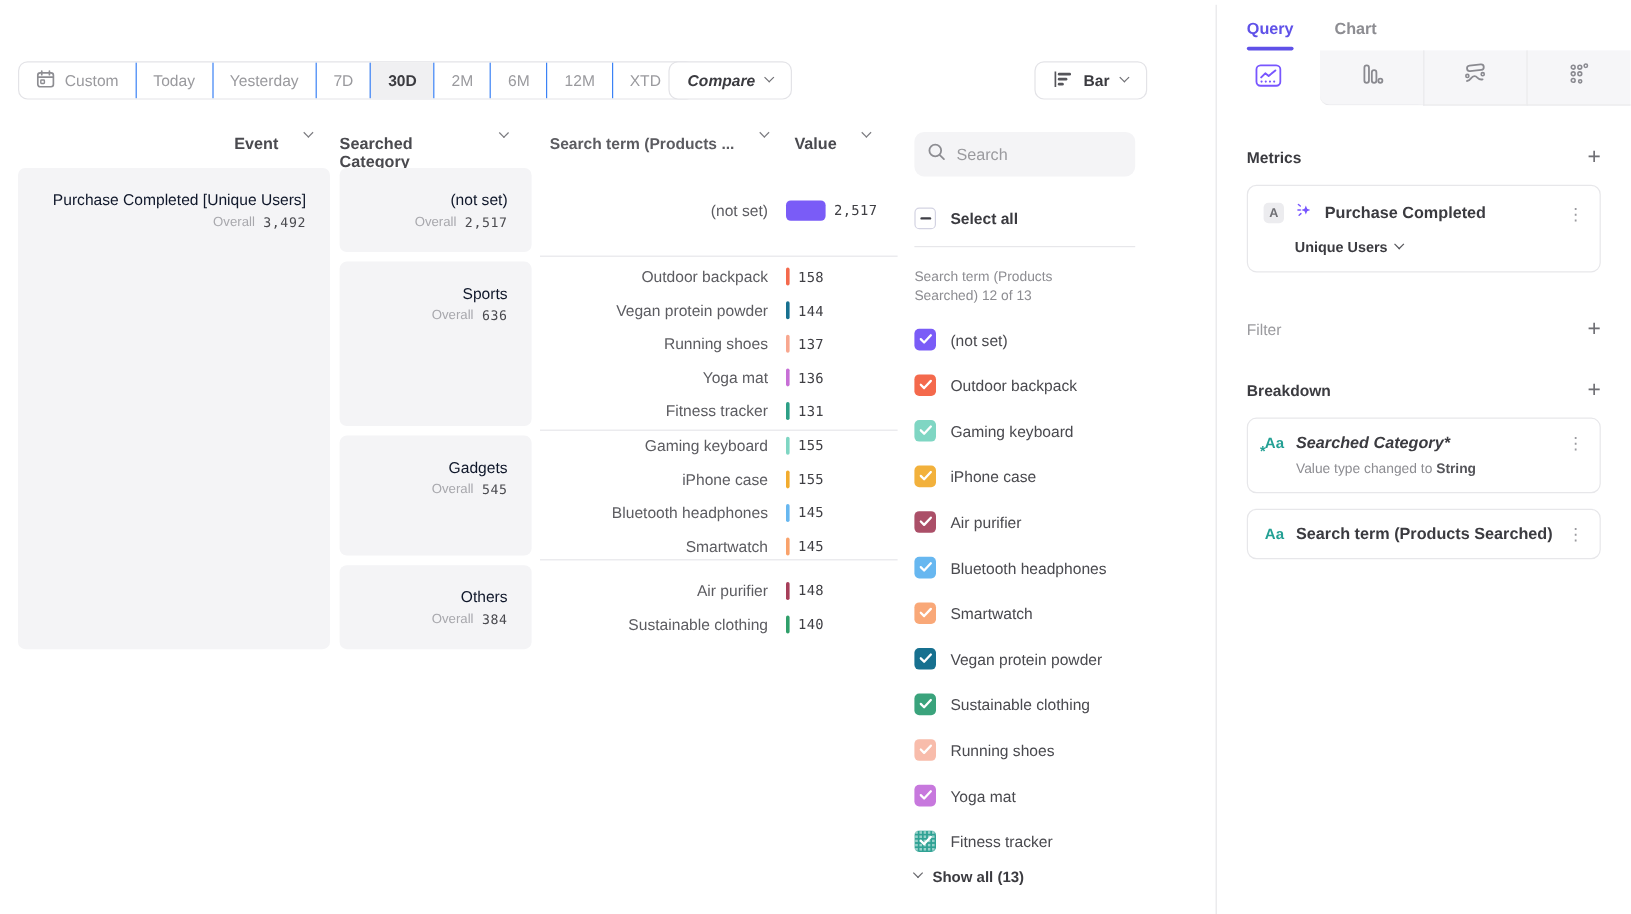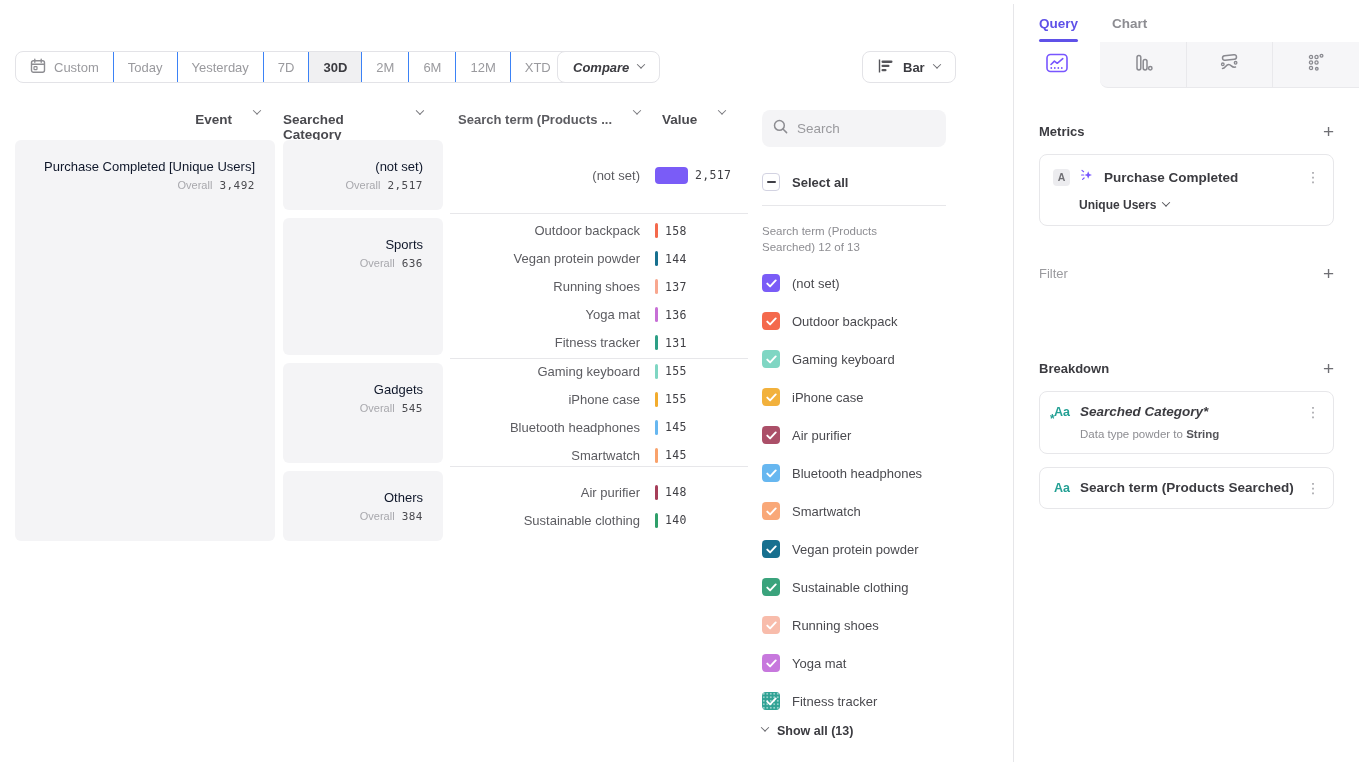--- a/index.html
+++ b/index.html
@@ -88,21 +88,21 @@
   .ct.gray { background:#f6f6f8; border-bottom:1px solid #e9e9ec; }
   .ct.gray.roundl { border-bottom-left-radius:8px; }
   .ct.gray + .ct.gray { border-left:1px solid #e9e9ec; }
 
   .sec-head { display:flex; align-items:center; justify-content:space-between; padding:0 25px; }
   .sec-title { font-size:13px; font-weight:700; color:#3b3b40; }
   .sec-title.muted { color:#9a9a9e; font-weight:400; }
   .plus { font-size:19px; line-height:1; color:#6f6f74; font-weight:400; }
   .metrics-head { margin-top:34px; }
   .filter-head { margin-top:38px; }
-  .breakdown-head { margin-top:76px; }
+  .breakdown-head { margin-top:32px; }
 
   .qcard { margin:13px 25px 0; border:1px solid #e7e7ea; border-radius:8px; padding:12px 13px 13px; }
   .qrow { display:flex; align-items:center; gap:9px; }
   .abadge { width:17px; height:17px; background:#ececef; border-radius:4px; font-size:10.5px; font-weight:700;
             color:#6f6f74; display:flex; align-items:center; justify-content:center; flex:none; }
   .qtitle { flex:1; font-size:13.5px; font-weight:700; color:#3b3b40; }
   .qtitle.italic { font-style:italic; }
   .kebab { color:#9a9a9f; font-size:14px; line-height:1; }
   .mrow2 { margin:11px 0 0 26px; display:flex; align-items:center; gap:7px; font-size:12px; font-weight:700; color:#3b3b40; }
   .mrow2 .chev { color:#55555a; margin-top:-3px; }
@@ -506,21 +506,21 @@
       <span class="sec-title">Breakdown</span>
       <span class="plus">+</span>
     </div>
     <div class="qcard">
       <div class="qrow">
         <span class="aa"><span>Aa</span><span class="star">*</span></span>
         <span class="qtitle italic">Searched Category*</span>
         <span class="kebab">⋮</span>
       </div>
       <div class="bnote">
-        <span>Data type powder to</span> <b>String</b>
+        <span>Value type changed to</span> <b>String</b>
       </div>
     </div>
     <div class="qcard">
       <div class="qrow">
         <span class="aa"><span>Aa</span></span>
         <span class="qtitle">Search term (Products Searched)</span>
         <span class="kebab">⋮</span>
       </div>
     </div>
   </div>

